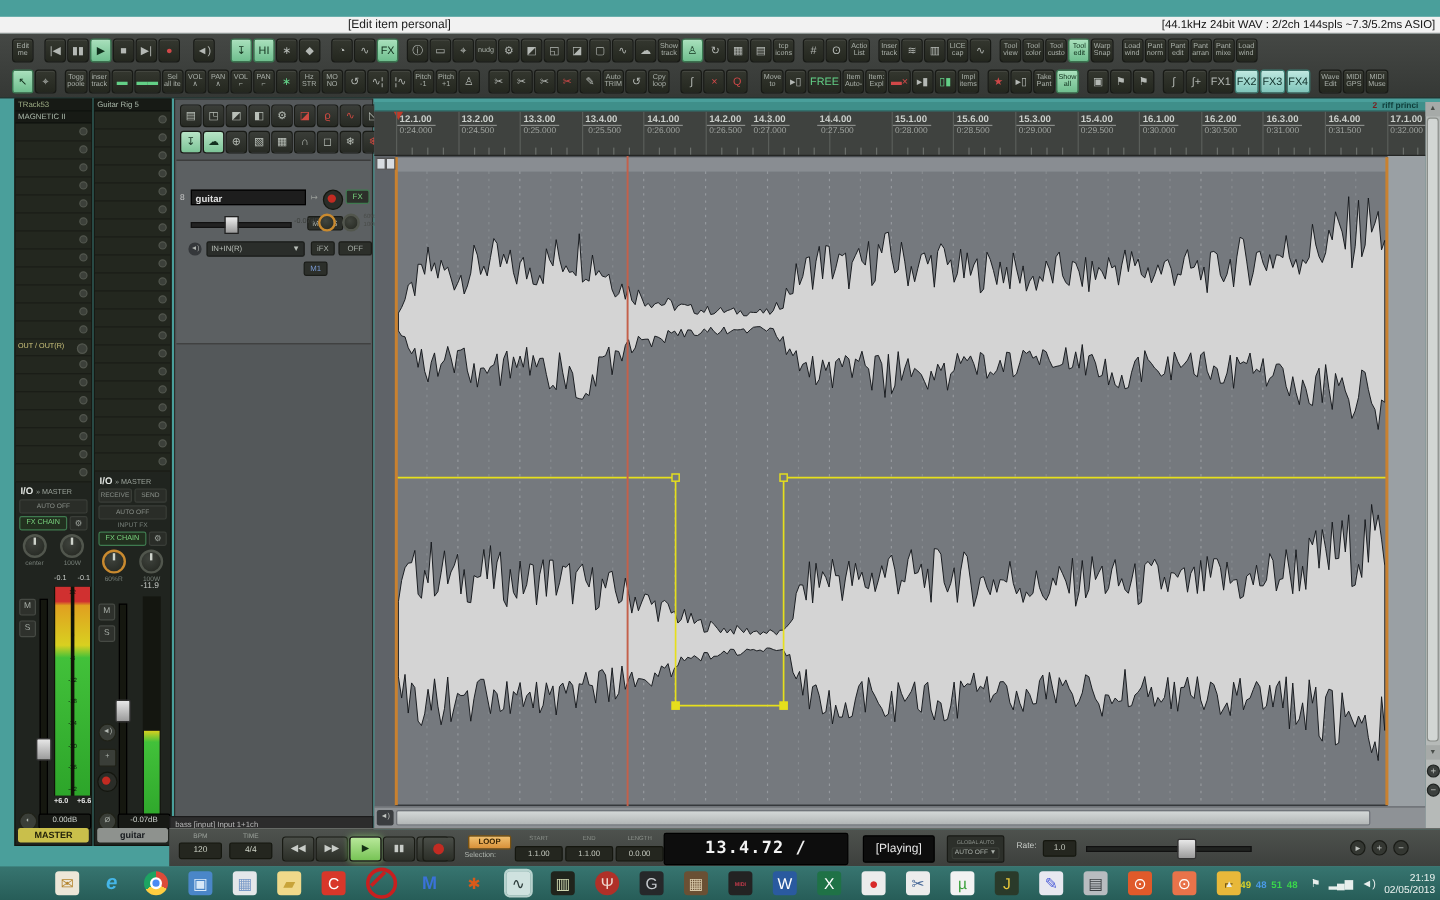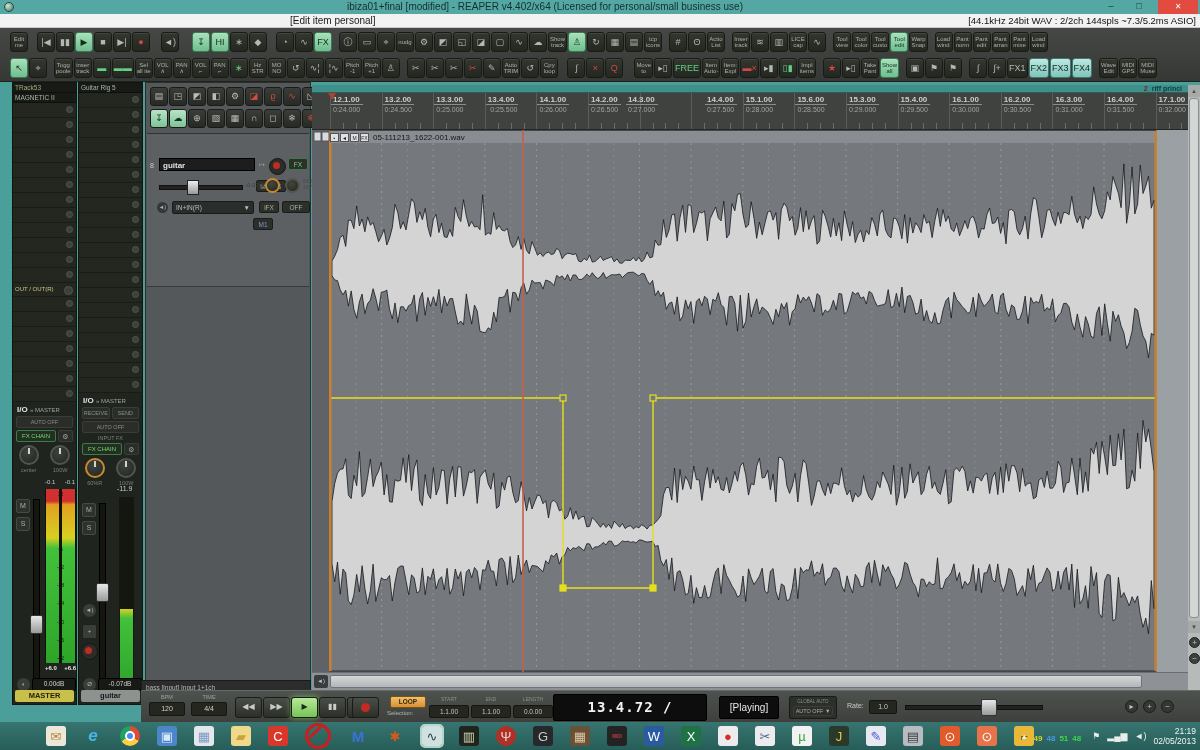--- a/index.html
+++ b/index.html
@@ -174,27 +174,20 @@
   #tray{position:absolute;right:4px;top:0;height:28px;display:flex;align-items:center;gap:7px;}
   #tray .tn{font-size:8px;font-weight:bold;}
   #tray .sym{color:#e8eeec;font-size:9px;}
   #clock{text-align:right;color:#eef4f2;font-size:8.5px;line-height:10px;}
 </style>
 </head>
 <body>
 
 <div id="screen">
 
-  <div class="abs" id="titlebar">
-    <span id="app-icon"></span>
-    <div class="ttl">ibiza01+final [modified] - REAPER v4.402/x64 (Licensed for personal/small business use)</div>
-    <div class="winbtn" id="btn-min">–</div>
-    <div class="winbtn" id="btn-max">□</div>
-    <div class="winbtn" id="btn-close">✕</div>
-  </div>
 
   <div class="abs" id="menubar">
     <span id="mode-note">[Edit item personal]</span>
     <span id="audio-status">[44.1kHz 24bit WAV : 2/2ch 144spls ~7.3/5.2ms ASIO]</span>
   </div>
 
   <div class="abs" id="toolbar">
     <div class="tbrow" id="tbrow1">
         <div class="tbtn">
           <span class="lab">Edit
@@ -787,21 +780,21 @@
         <div class="rtick" style="left: 353.4px;"></div>
         <div class="rtick" style="left: 366.3px;"></div>
         <div class="rlab" style="left: 314px;">
           <span class="beat">14.3.00</span>
           <span class="time">0:27.000</span>
         </div>
         <div class="rline" style="left: 379.2px;"></div>
         <div class="rtick" style="left: 392.1px;"></div>
         <div class="rtick" style="left: 405px;"></div>
         <div class="rtick" style="left: 417.9px;"></div>
-        <div class="rlab" style="left: 393px;">
+        <div class="rlab" style="left: 369px; text-align: center;">
           <span class="beat">14.4.00</span>
           <span class="time">0:27.500</span>
         </div>
         <div class="rline" style="left: 430.8px;"></div>
         <div class="rtick" style="left: 443.7px;"></div>
         <div class="rtick" style="left: 456.6px;"></div>
         <div class="rtick" style="left: 469.5px;"></div>
         <div class="rlab" style="left: 431.8px;">
           <span class="beat">15.1.00</span>
           <span class="time">0:28.000</span>
@@ -913,27 +906,20 @@
         <rect x="248" y="265" width="6" height="6" fill="#75797e" stroke="#e6df1c" stroke-width="1.2"></rect>
         <rect x="248" y="455" width="6" height="6" fill="#e6df1c" stroke="#e6df1c" stroke-width="1.2"></rect>
         <rect x="338" y="455" width="6" height="6" fill="#e6df1c" stroke="#e6df1c" stroke-width="1.2"></rect>
         <rect x="338" y="265" width="6" height="6" fill="#75797e" stroke="#e6df1c" stroke-width="1.2"></rect>
         <rect x="17" y="1" width="2.5" height="540" fill="#c9812f"></rect>
         <rect x="842.5" y="1" width="2.5" height="540" fill="#c9812f"></rect>
         <line x1="211" y1="0" x2="211" y2="542" stroke="#c4604a" stroke-width="1.6"></line>
         <rect x="2" y="2" width="7" height="9" fill="#d8dce0" stroke="#555"></rect>
         <rect x="10" y="2" width="7" height="9" fill="#d8dce0" stroke="#555"></rect>
       </svg>
-    <div id="item-header">
-      <div class="ihbtn">▪</div>
-        <div class="ihbtn">◄</div>
-        <div class="ihbtn">M</div>
-        <div class="ihbtn">FX</div>
-        <span id="item-file" style="order:9;">05-111213_1622-001.wav</span>
-    </div>
     <div id="hscroll">
       <div id="hs-spk">◄)</div>
       <div id="hs-handle"></div>
     </div>
   </div>
 
   <div class="abs" id="vscroll">
     <div class="vsbtn" style="top:0;">▲</div>
     <div id="vs-handle"></div>
     <div class="vsbtn" style="top:536px;">▼</div>

